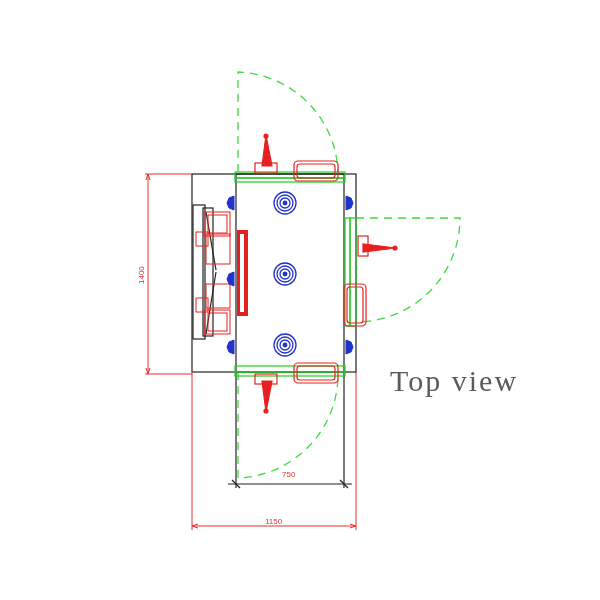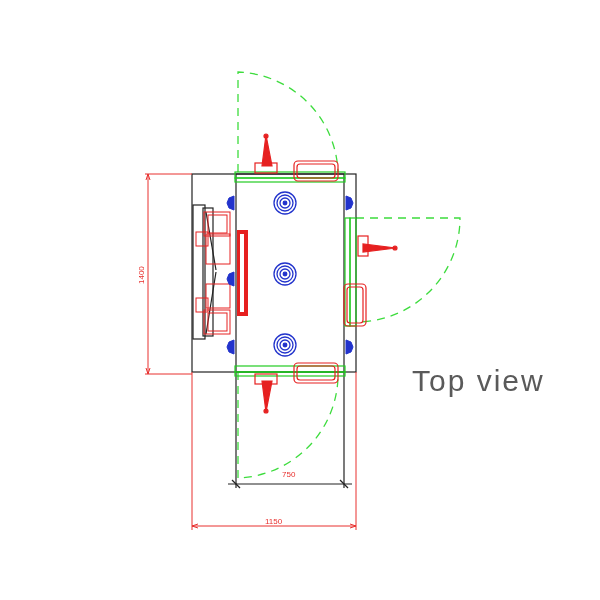--- a/index.html
+++ b/index.html
@@ -1,20 +1,20 @@
 <!DOCTYPE html>
 <html><head>
 <meta charset="utf-8">
 <style>
   html, body { margin:0; padding:0; background:#ffffff; }
   body { width:600px; height:600px; overflow:hidden; position:relative; font-family:"DejaVu Sans", sans-serif; }
   #drawing { position:absolute; left:0; top:0; width:600px; height:600px; }
   .title {
-    position:absolute; left:412px; top:364px;
-    font-family:Liberation Sans, sans-serif; font-weight:200;
+    position:absolute; left:390px; top:364px;
+    font-family:Liberation Serif, serif; font-weight:200;
     font-size:30px; letter-spacing:2px; color:#5a5a5a;
   }
   .dim-text { font-family:"Liberation Sans", sans-serif; font-size:8px; fill:#e8302e; }
 </style>
 </head>
 <body>
 
 <svg id="drawing" viewBox="0 0 600 600" xmlns="http://www.w3.org/2000/svg">
 
   <g fill="none" stroke="#3ddc3d" stroke-width="1.3" stroke-dasharray="8,6">

